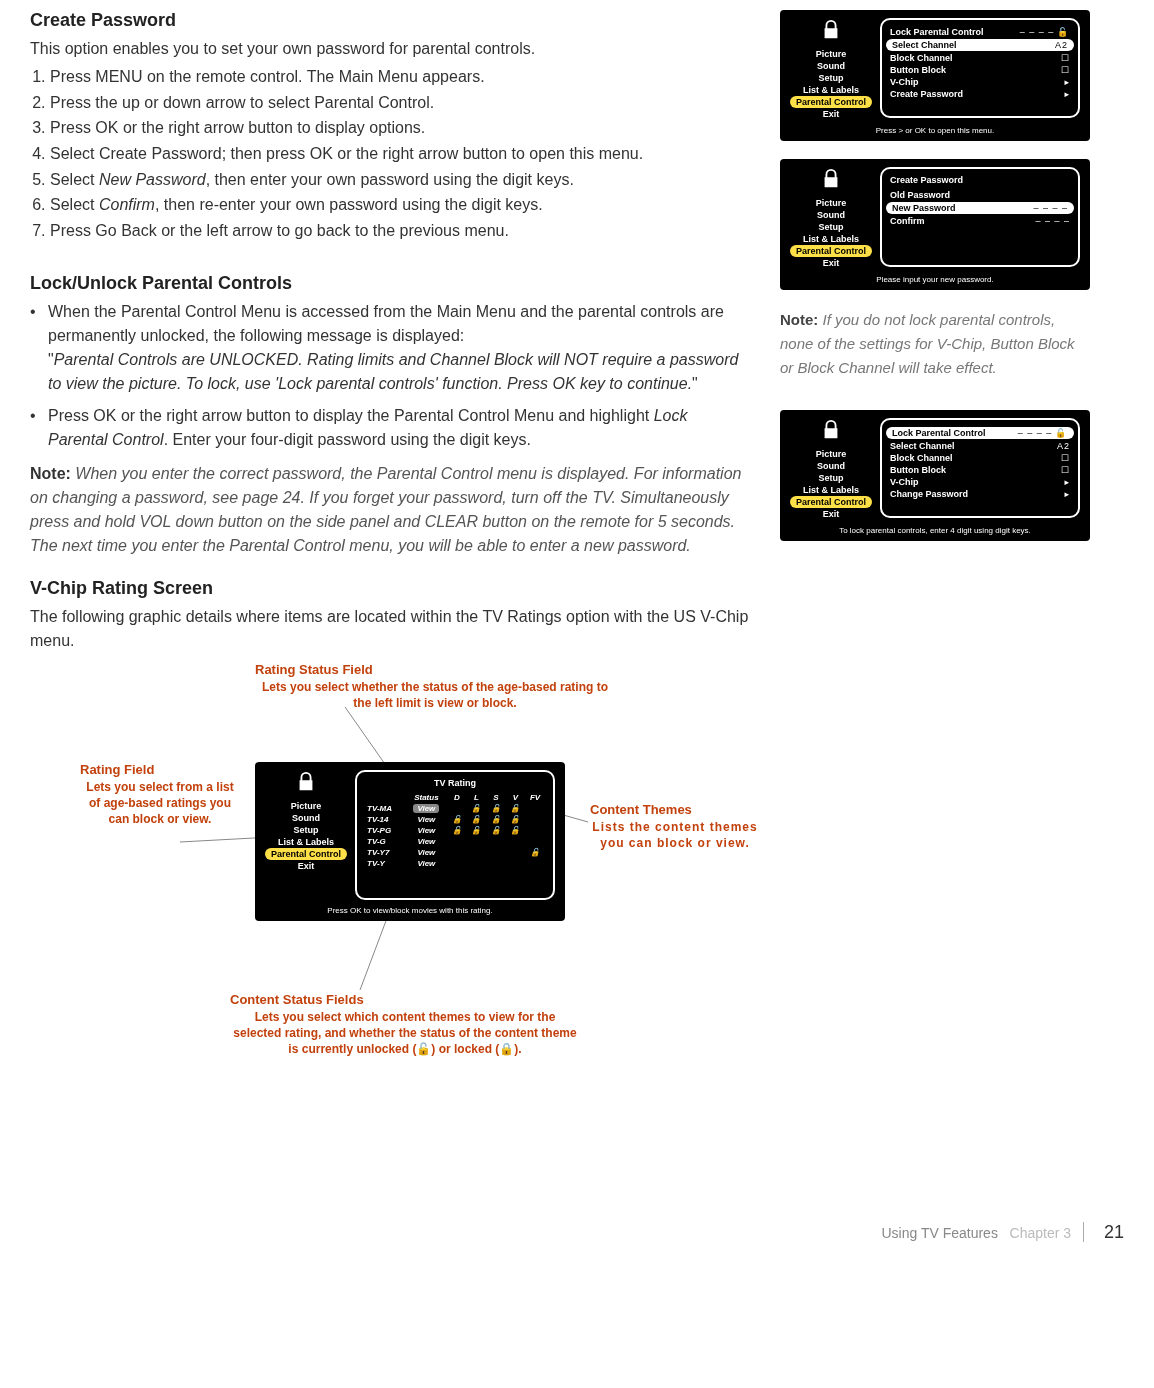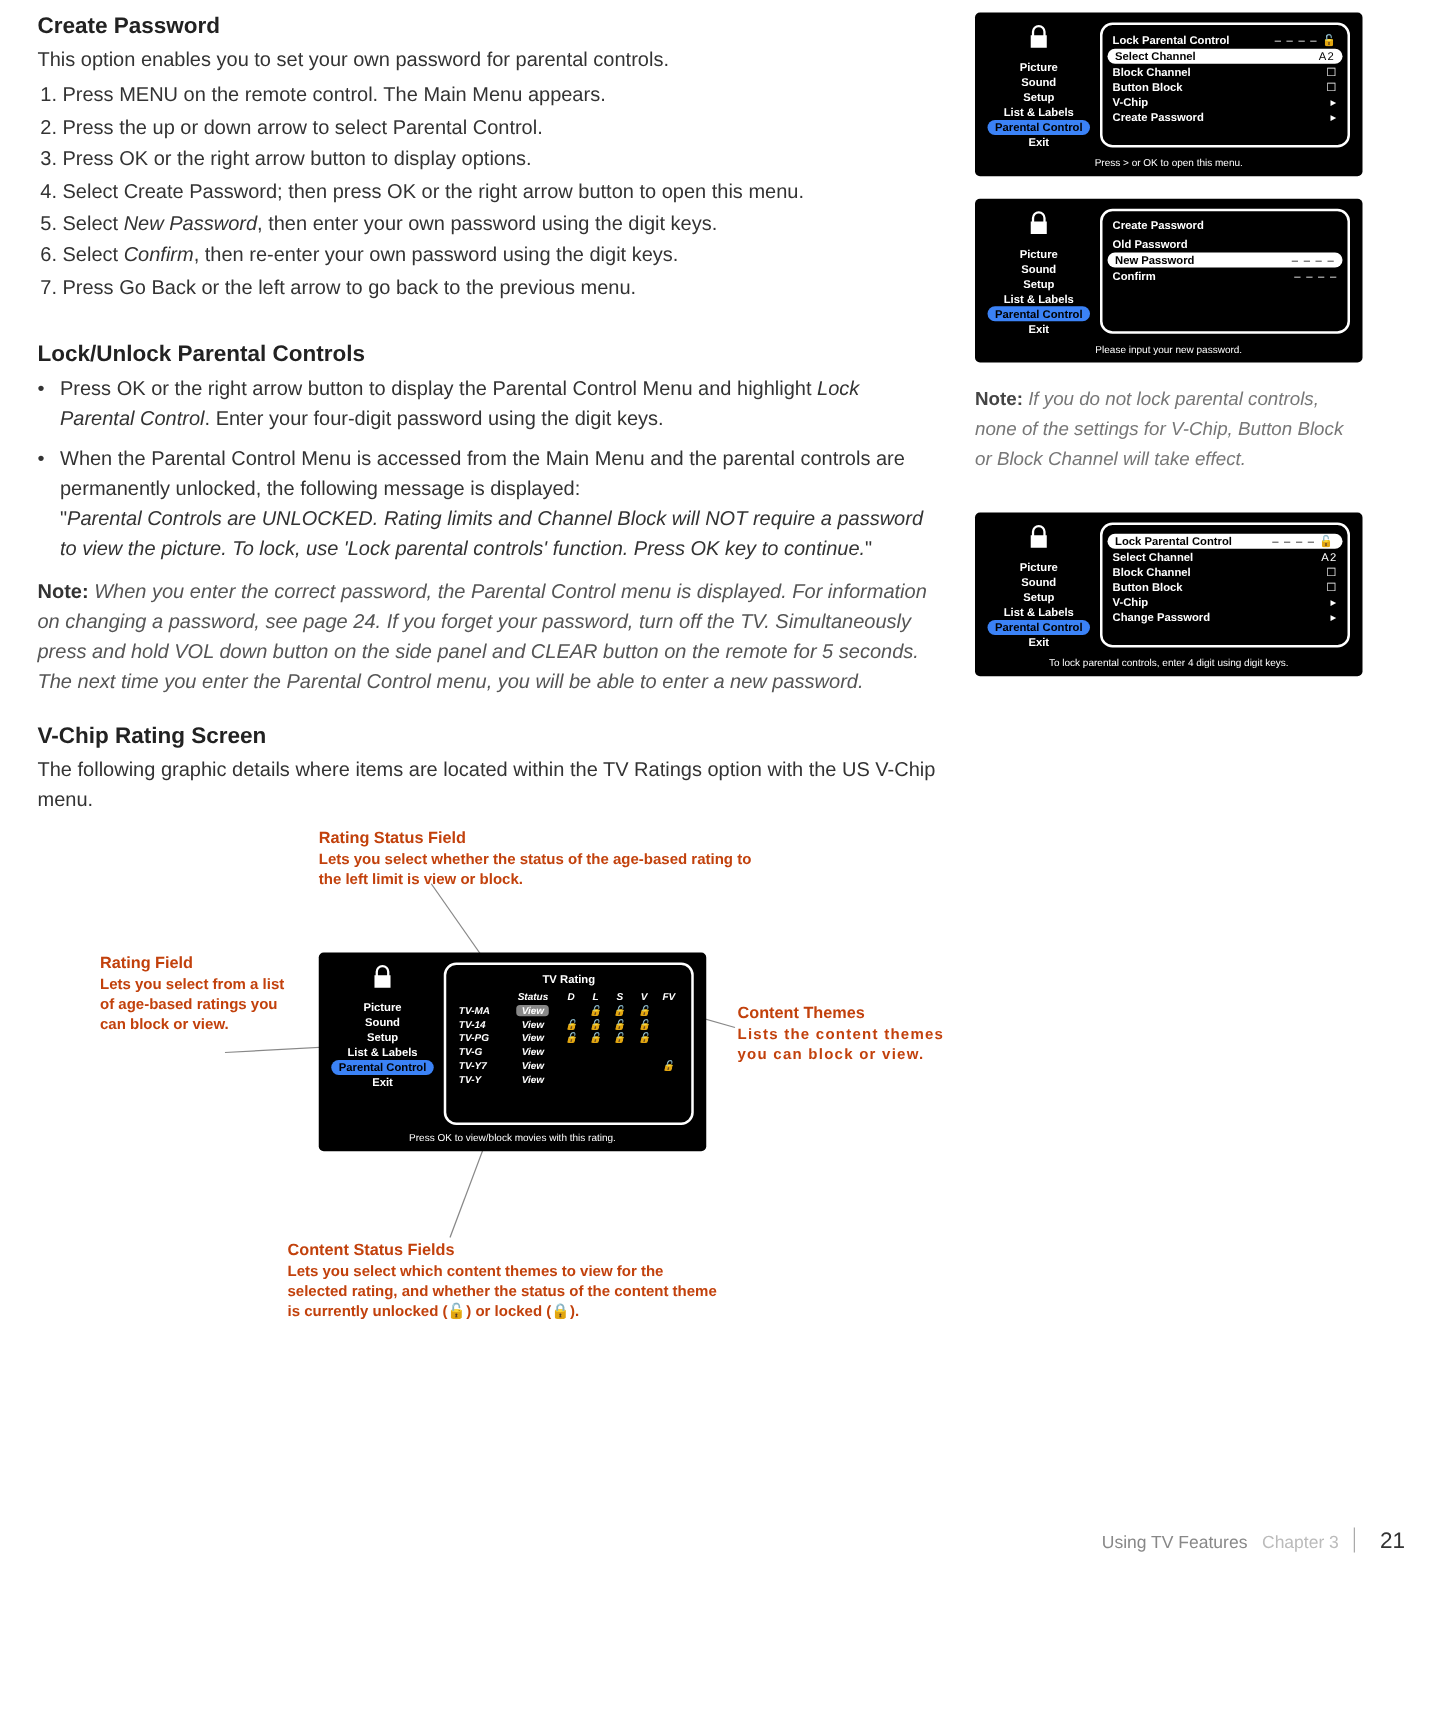--- a/index.html
+++ b/index.html
@@ -19,38 +19,38 @@
   .note-inline { font-style: italic; color: #555; line-height: 1.5; margin-bottom: 20px; }
   .note-bold { font-weight: bold; font-style: normal; color: #333; }
 
   
   .tv-menu { background: #000; color: #fff; font-size: 9px; width: 310px; border-radius: 4px; padding: 8px 10px 6px 10px; margin-bottom: 18px; font-family: Arial, sans-serif; }
   .tv-menu .tv-body { display: flex; gap: 8px; align-items: flex-start; }
   .tv-menu .tv-sidebar { display: flex; flex-direction: column; align-items: center; }
   .tv-menu .lock-ico { width: 26px; height: 24px; margin-bottom: 6px; display:flex; align-items:center; justify-content:center;}
   .tv-menu .lock-ico svg { width: 22px; height: 22px; }
   .tv-menu .side-item { font-weight: bold; padding: 1px 0; }
-  .tv-menu .side-item.sel { background: #3b82f6; color: #000; border-radius: 8px; padding: 1px 6px; }
+  .tv-menu .side-item.sel { background: #fde047; color: #000; border-radius: 8px; padding: 1px 6px; }
   .tv-menu .tv-main { flex: 1; border: 2px solid #fff; border-radius: 10px; padding: 6px 8px 10px 8px; min-height: 100px; font-weight: bold; }
   .tv-menu .tv-main .title-row { margin-bottom: 4px; }
   .tv-menu .row { display: flex; justify-content: space-between; align-items: center; padding: 1px 0; }
   .tv-menu .row.sel { background: #fff; color: #000; border-radius: 8px; padding: 1px 6px; margin: 1px -4px; }
   .tv-menu .row .val { font-weight: normal; letter-spacing: 1px; }
   .tv-menu .footer { text-align: center; font-size: 8px; margin-top: 6px; }
   .tv-menu.small { width: 310px; }
 
   
   .side-note { font-style: italic; color: #777; line-height: 1.6; font-size: 15px; margin-bottom: 30px; }
   .side-note b { font-weight: bold; font-style: normal; color:#444;}
 
   
   .vchip-area { position: relative; height: 540px; margin-top: 10px; }
   .callout { position: absolute; font-family: "Trebuchet MS", Verdana, sans-serif; font-size: 13px; color: #c2410c; }
   .callout .ct { font-weight: bold; margin-bottom: 2px; }
-  .callout .cd { font-weight: bold; font-size: 12px; line-height: 1.35; }
+  .callout .cd { font-weight: bold; font-size: 12px; line-height: 1.35; text-align: center; }
   .tv-menu.ratings { position: absolute; left: 225px; top: 100px; width: 310px; }
   .tv-menu.ratings .tv-main { min-height: 130px; }
   .ratings-table { width:100%; font-size:8px; font-weight:bold; border-collapse:collapse;font-style:italic; }
   .ratings-table th, .ratings-table td { text-align:center; padding:1px 2px; }
   .ratings-table td.first { text-align:left; padding-left:2px;}
   .view-btn { background:#888; color:#fff; border-radius:3px; padding:0 4px; font-size:8px;}
   .uicon { font-size:8px; }
 
   svg.lead { position:absolute; pointer-events:none; }
 
@@ -70,22 +70,22 @@
       <li>Press the up or down arrow to select Parental Control.</li>
       <li>Press OK or the right arrow button to display options.</li>
       <li>Select Create Password; then press OK or the right arrow button to open this menu.</li>
       <li>Select <span class="em-it">New Password</span>, then enter your own password using the digit keys.</li>
       <li>Select <span class="em-it">Confirm</span>, then re-enter your own password using the digit keys.</li>
       <li>Press Go Back or the left arrow to go back to the previous menu.</li>
     </ol>
 
     <h2 class="section-gap">Lock/Unlock Parental Controls</h2>
     <ul>
+      <li>When the Parental Control Menu is accessed from the Main Menu and the parental controls are permanently unlocked, the following message is displayed:<br>"<span class="em-it">Parental Controls are UNLOCKED. Rating limits and Channel Block will NOT require a password to view the picture. To lock, use 'Lock parental controls' function. Press OK key to continue.</span>"</li>
       <li>Press OK or the right arrow button to display the Parental Control Menu and highlight <span class="em-it">Lock Parental Control</span>. Enter your four-digit password using the digit keys.</li>
-      <li>When the Parental Control Menu is accessed from the Main Menu and the parental controls are permanently unlocked, the following message is displayed:<br>"<span class="em-it">Parental Controls are UNLOCKED. Rating limits and Channel Block will NOT require a password to view the picture. To lock, use 'Lock parental controls' function. Press OK key to continue.</span>"</li>
     </ul>
     <p class="note-inline"><span class="note-bold">Note:</span> <span>When you enter the correct password, the Parental Control menu is displayed. For information on changing a password, see page 24. If you forget your password, turn off the TV. Simultaneously press and hold VOL down button on the side panel and CLEAR button on the remote for 5 seconds. The next time you enter the Parental Control menu, you will be able to enter a new password.</span></p>
 
     <h2>V-Chip Rating Screen</h2>
     <p>The following graphic details where items are located within the TV Ratings option with the US V-Chip menu.</p>
 
     <div class="vchip-area">
 
       <div class="callout" style="left:225px; top:0; width:360px;">
         <div class="ct">Rating Status Field</div>

